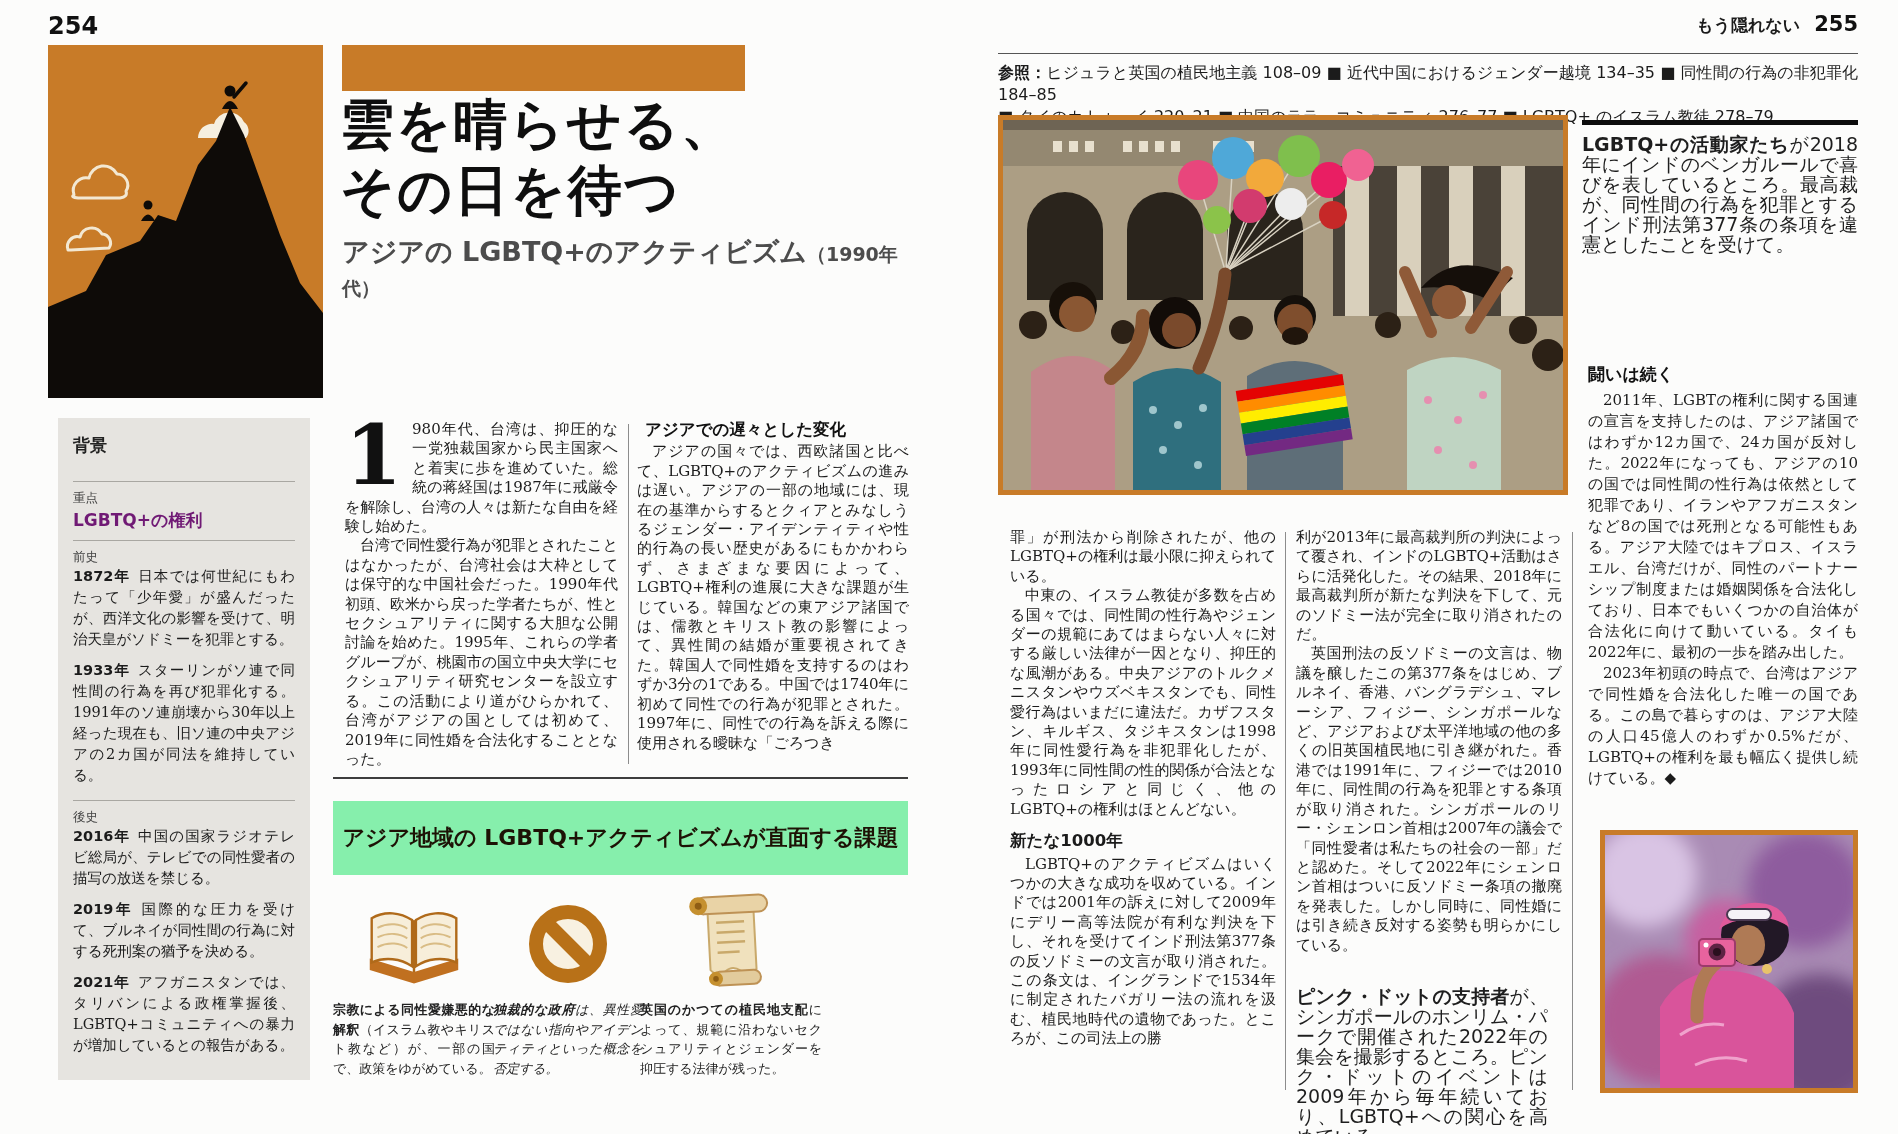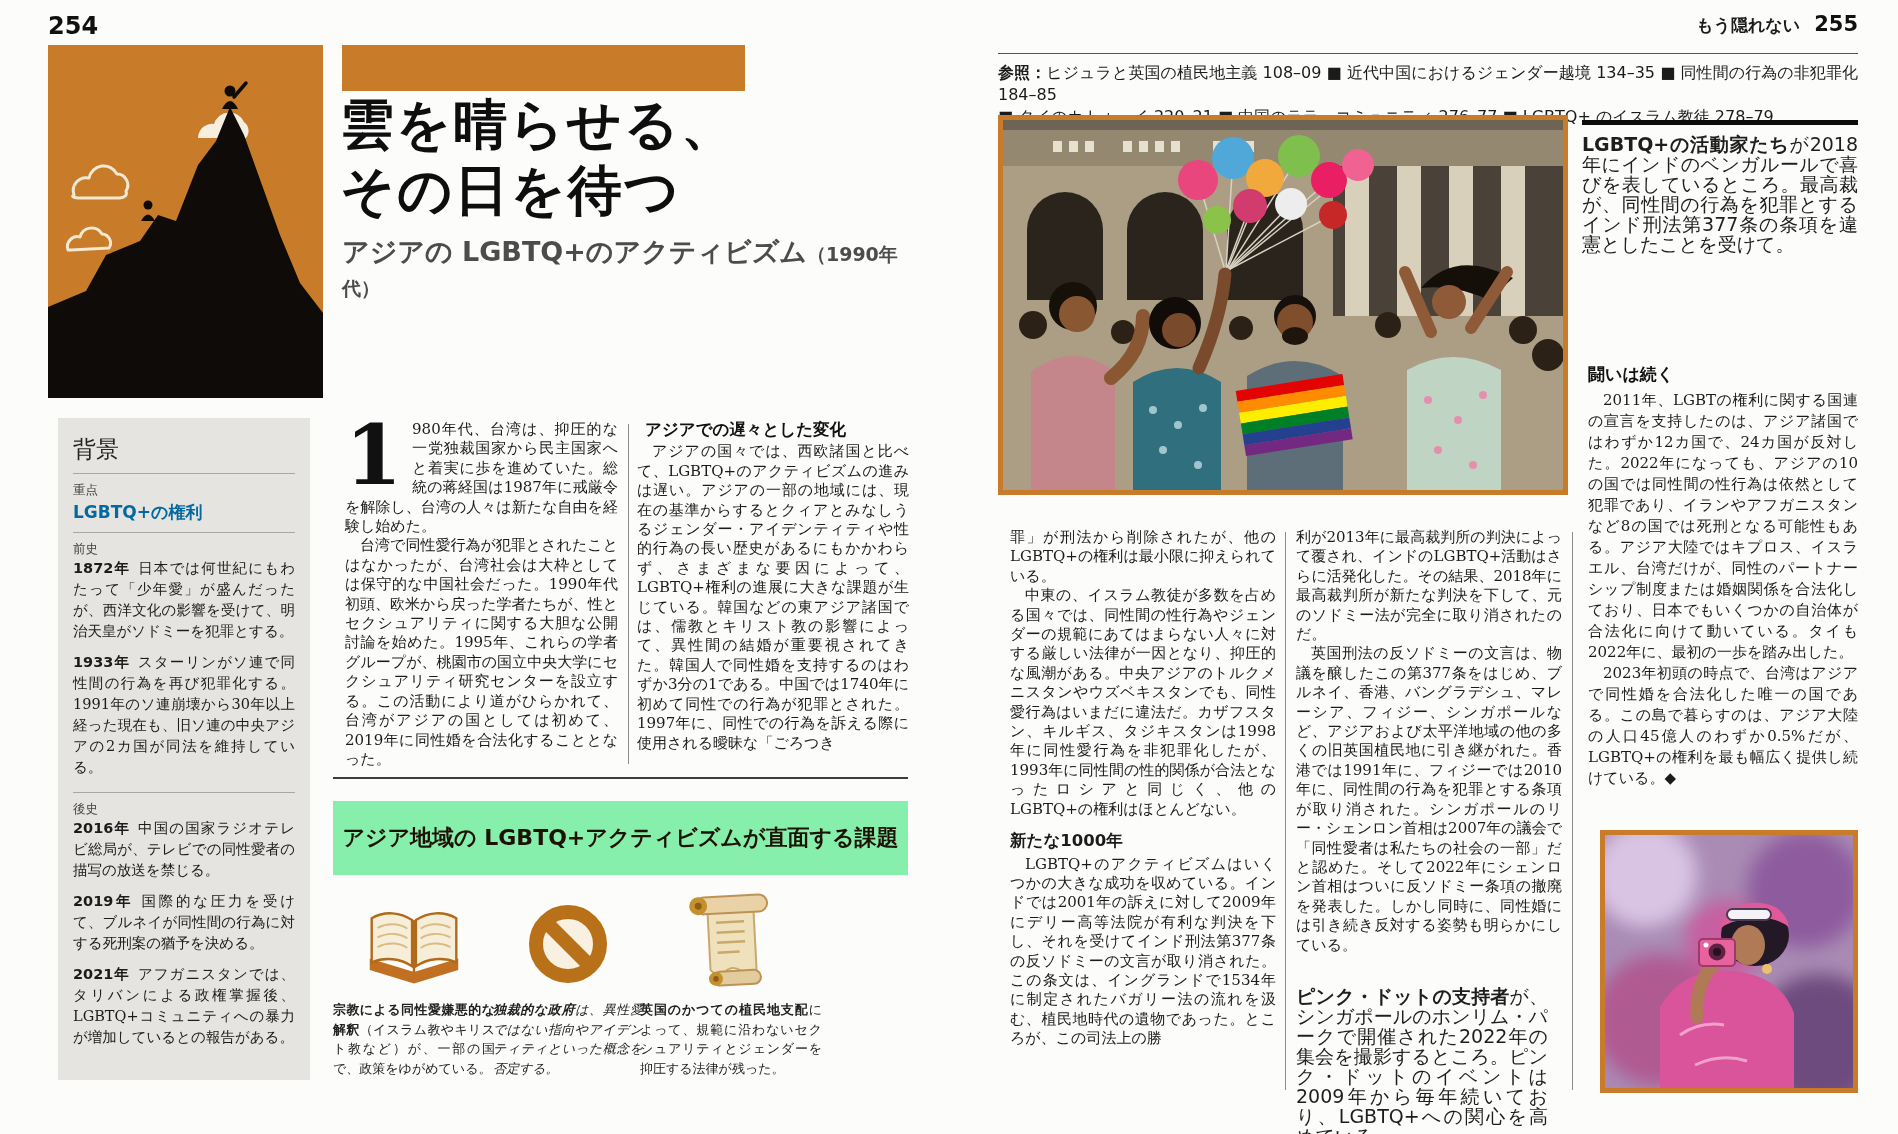--- a/index.html
+++ b/index.html
@@ -16,24 +16,24 @@
   #pnum-left{left:48px;top:12px;}
   #illu{left:48px;top:45px;width:275px;height:353px;background:#c87b28;}
   #titlebar{left:342px;top:45px;width:403px;height:46px;background:#c87b28;}
   #title{left:340px;top:92px;width:600px;font-weight:800;font-size:54px;line-height:66px;
          letter-spacing:2px;color:#0e0e0e;}
   #subtitle{left:342px;top:234px;width:560px;font-weight:700;font-size:27px;color:#4c4c4c;}
   #subtitle .note{font-size:19px;font-weight:700;color:#4c4c4c;}
 
   #sidebar{left:58px;top:418px;width:252px;height:662px;background:#e6e4e0;
            padding:16px 15px;box-sizing:border-box;overflow:hidden;}
-  #sidebar h2{margin:0 0 8px 0;font-size:23px;font-weight:400;color:#222;}
+  #sidebar h2{margin:0 0 24px 0;font-size:17px;font-weight:700;color:#222;}
   .sb-rule{border:none;border-top:1px solid #a9a7a2;margin:8px 0;}
   .sb-label{font-family:Liberation Mono, monospace;font-size:12.5px;color:#444;margin-top:4px;}
-  .sb-focus{font-family:"DejaVu Sans","Liberation Sans",sans-serif;font-weight:700;font-size:17px;color:#0369a1;margin:2px 0 6px;}
+  .sb-focus{font-family:"DejaVu Sans","Liberation Sans",sans-serif;font-weight:700;font-size:17px;color:#701a75;margin:2px 0 6px;}
   .sb-ev{font-size:14.5px;line-height:21px;margin:0 0 10px 0;text-align:justify;}
   .sb-ev b{font-family:"DejaVu Sans","Liberation Sans",sans-serif;font-size:14.5px;margin-right:8px;}
 
   .bodycol{font-size:15px;line-height:19.4px;}
   #colA{left:345px;top:420px;width:273px;height:350px;}
   #colB{left:637px;top:420px;width:272px;height:350px;}
   #vdiv-left{left:628px;top:424px;width:1px;height:340px;background:#8c8c8c;}
   .dropcap{float:left;font-weight:700;font-size:82px;line-height:62px;margin:4px 10px 0 0;color:#111;}
   .colhead{font-family:"DejaVu Sans","Liberation Sans",sans-serif;font-weight:700;font-size:16.5px;color:#111;
            margin:0 0 3px 8px;}

